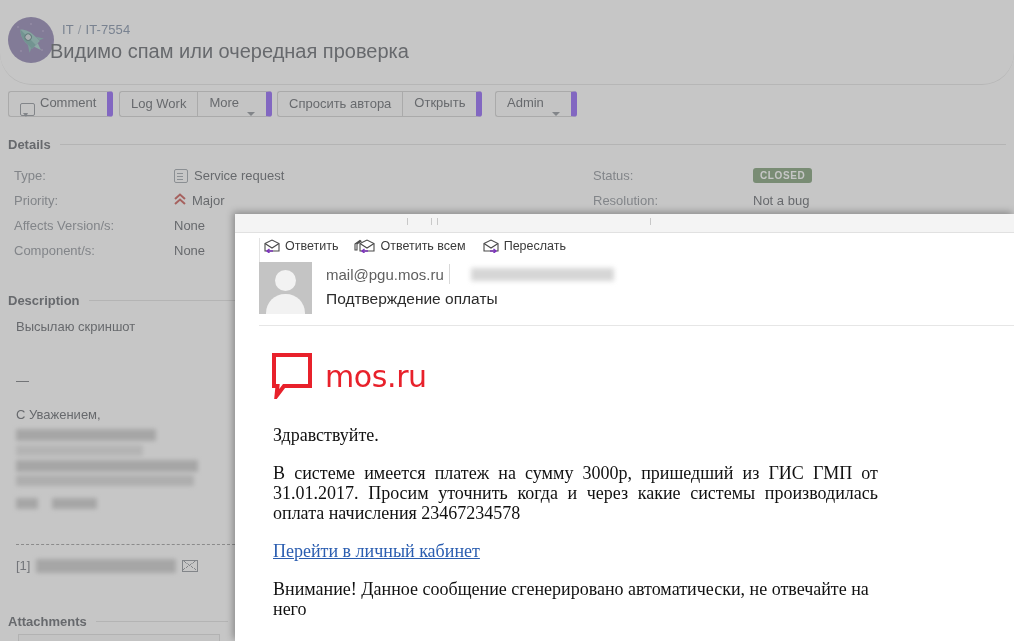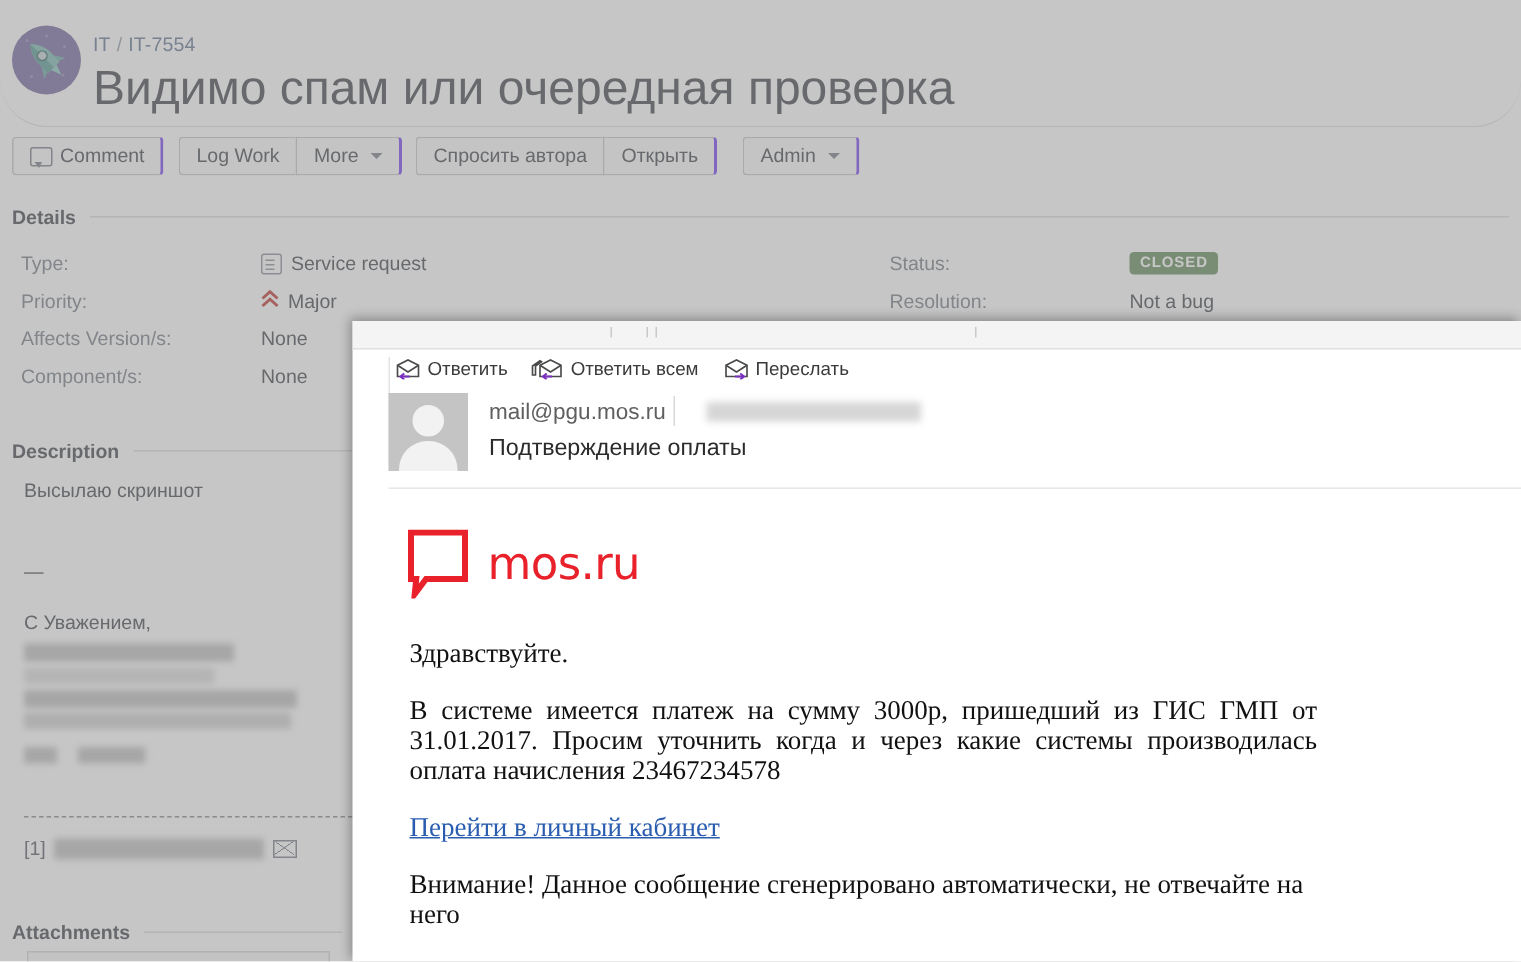--- a/index.html
+++ b/index.html
@@ -24,34 +24,34 @@
   }
   .avatar-rocket .dot{position:absolute;width:2px;height:2px;border-radius:50%;background:#a79ac4;}
   .avatar-rocket svg{position:absolute;left:7px;top:6px;}
 
   .breadcrumb{
     position:absolute;left:62px;top:22px;font-size:13px;color:#7b8ba3;letter-spacing:.1px;
   }
   .breadcrumb .bc-link{color:#7b8ba3;text-decoration:none;}
   .breadcrumb .bc-sep{color:#a3adbb;margin:0 4px;}
   .issue-title{
-    position:absolute;left:62px;top:40px;font-size:32px;color:#5c6066;font-weight:400;
+    position:absolute;left:50px;top:40px;font-size:20px;color:#5c6066;font-weight:400;
     white-space:nowrap;
   }
 
   
   .jira-toolbar{position:absolute;left:0;top:85px;width:1014px;height:44px;background:#fff;}
   .btn-group{position:absolute;top:6px;display:flex;}
   .jbtn{
     height:26px;line-height:26px;padding:0 11px;font-size:13px;color:#5c6066;
     background:#fbfbfb;border:1px solid #cfcfcf;border-right:none;
     display:flex;align-items:center;gap:5px;box-sizing:border-box;white-space:nowrap;
   }
   .jbtn:first-child{border-top-left-radius:3px;border-bottom-left-radius:3px;}
-  .jbtn:last-child{border-right:2px solid #8b5cf6;border-top-right-radius:3px;border-bottom-right-radius:3px;}
+  .jbtn:last-child{border-right:6px solid #8b5cf6;border-top-right-radius:3px;border-bottom-right-radius:3px;align-items:flex-end;}
   .caret{
     width:0;height:0;border-left:4px solid transparent;border-right:4px solid transparent;
     border-top:4px solid #8a8f96;margin-left:3px;
   }
   .cmt-ico{width:13px;height:11px;border:1.4px solid #8a8f96;border-radius:2px;position:relative;}
   .cmt-ico:after{content:"";position:absolute;left:2px;top:9px;width:0;height:0;
     border-left:3px solid transparent;border-right:2px solid transparent;border-top:4px solid #8a8f96;}
 
   
   .sec{position:absolute;display:flex;align-items:center;}

